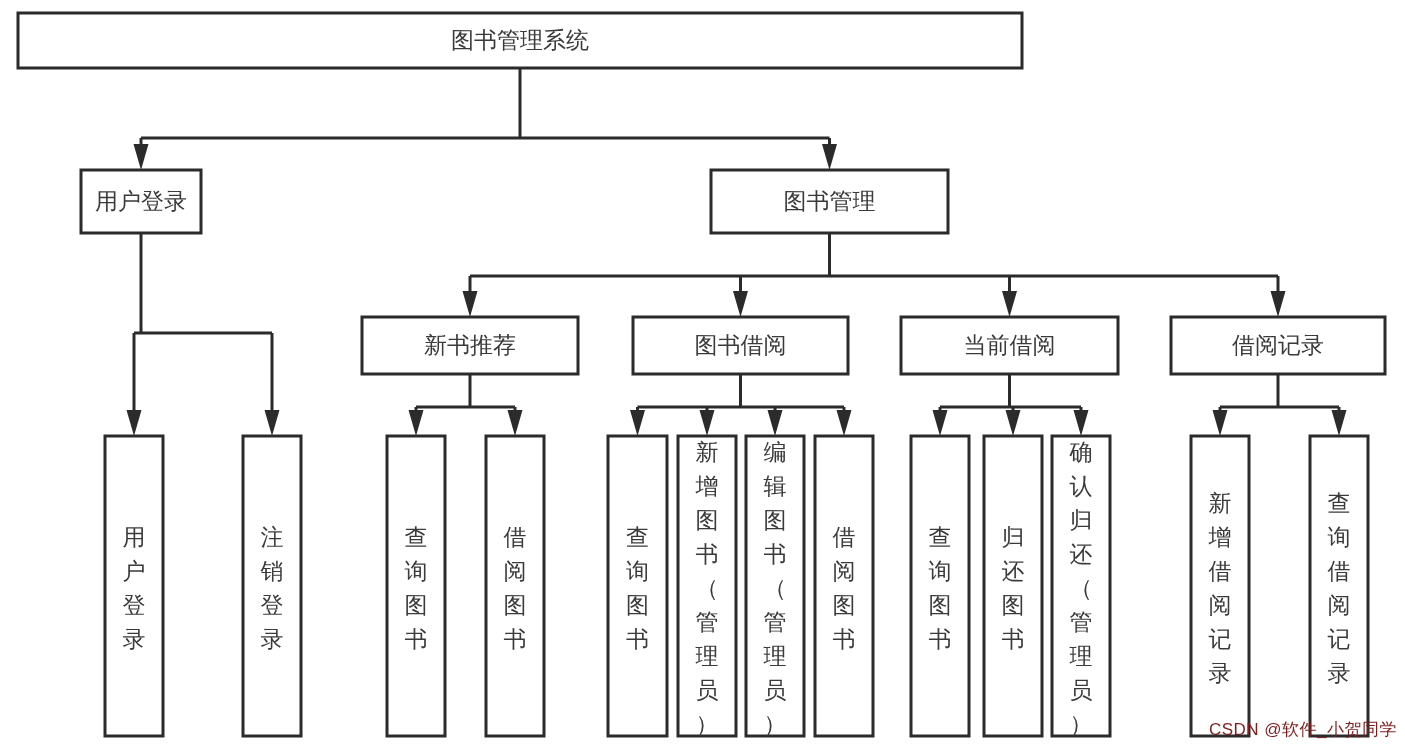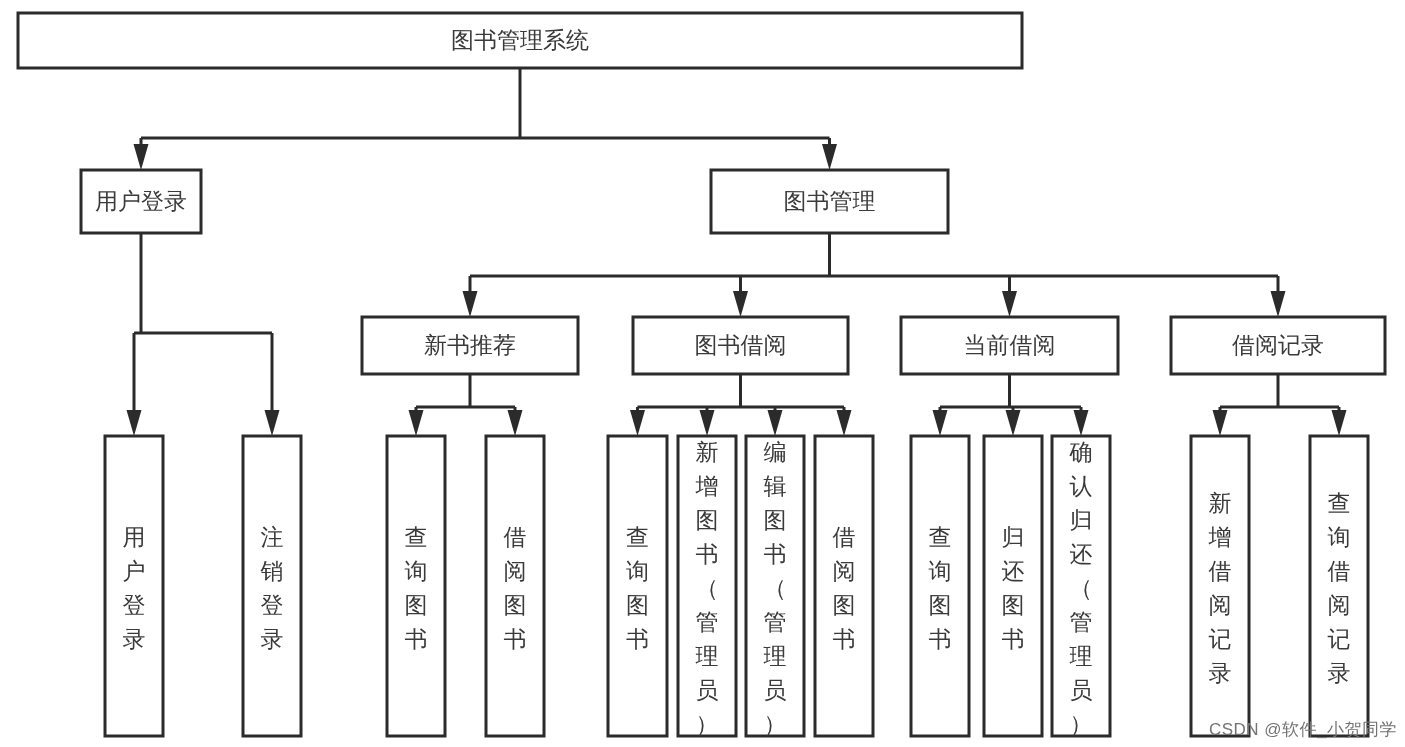--- a/index.html
+++ b/index.html
@@ -52,21 +52,21 @@
     fill: #3a3a3a;
     font-size: 23px;
     text-anchor: middle;
   }
   .watermark {
     position: absolute;
     right: 8px;
     bottom: 6px;
     font-family: "Liberation Sans", "DejaVu Sans", sans-serif;
     font-size: 17px;
-    color: #737373;
+    color: #7f1d1d;
     letter-spacing: 0.5px;
     white-space: nowrap;
     pointer-events: none;
   }
 </style>
 </head>
 <body>
 
 <div id="chart-root">
   <svg class="flow" viewBox="0 0 1405 747">

